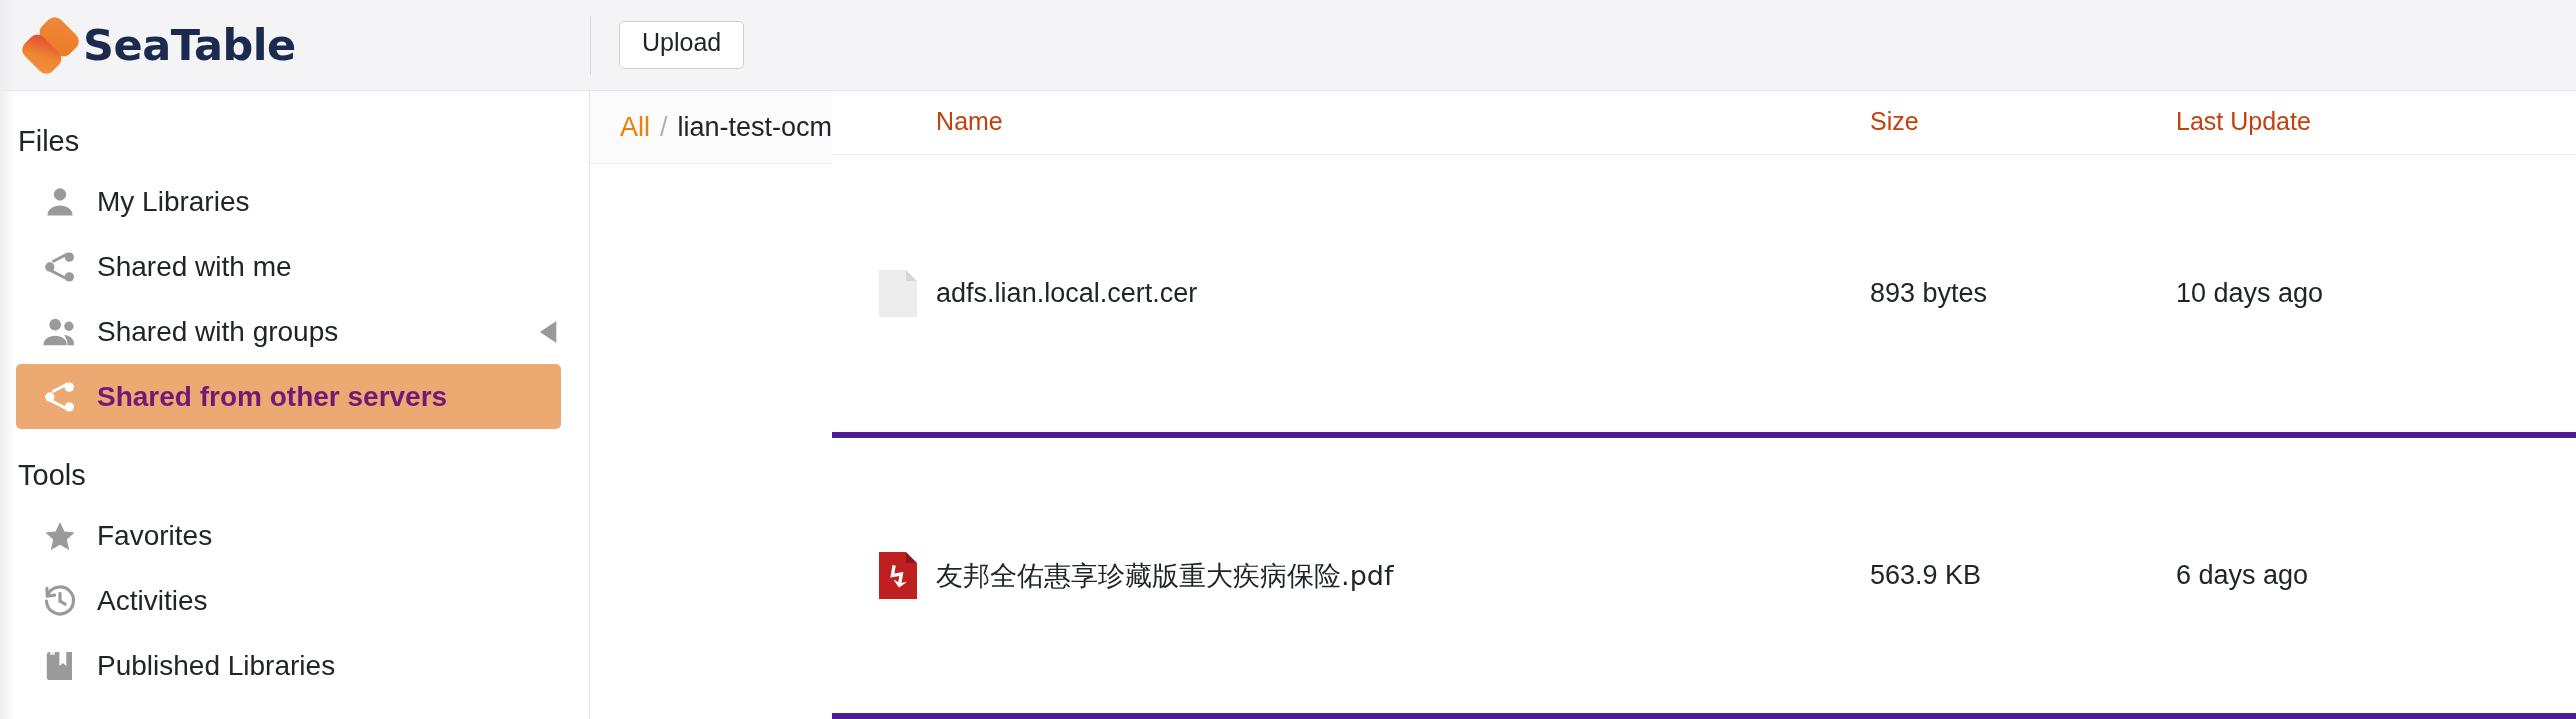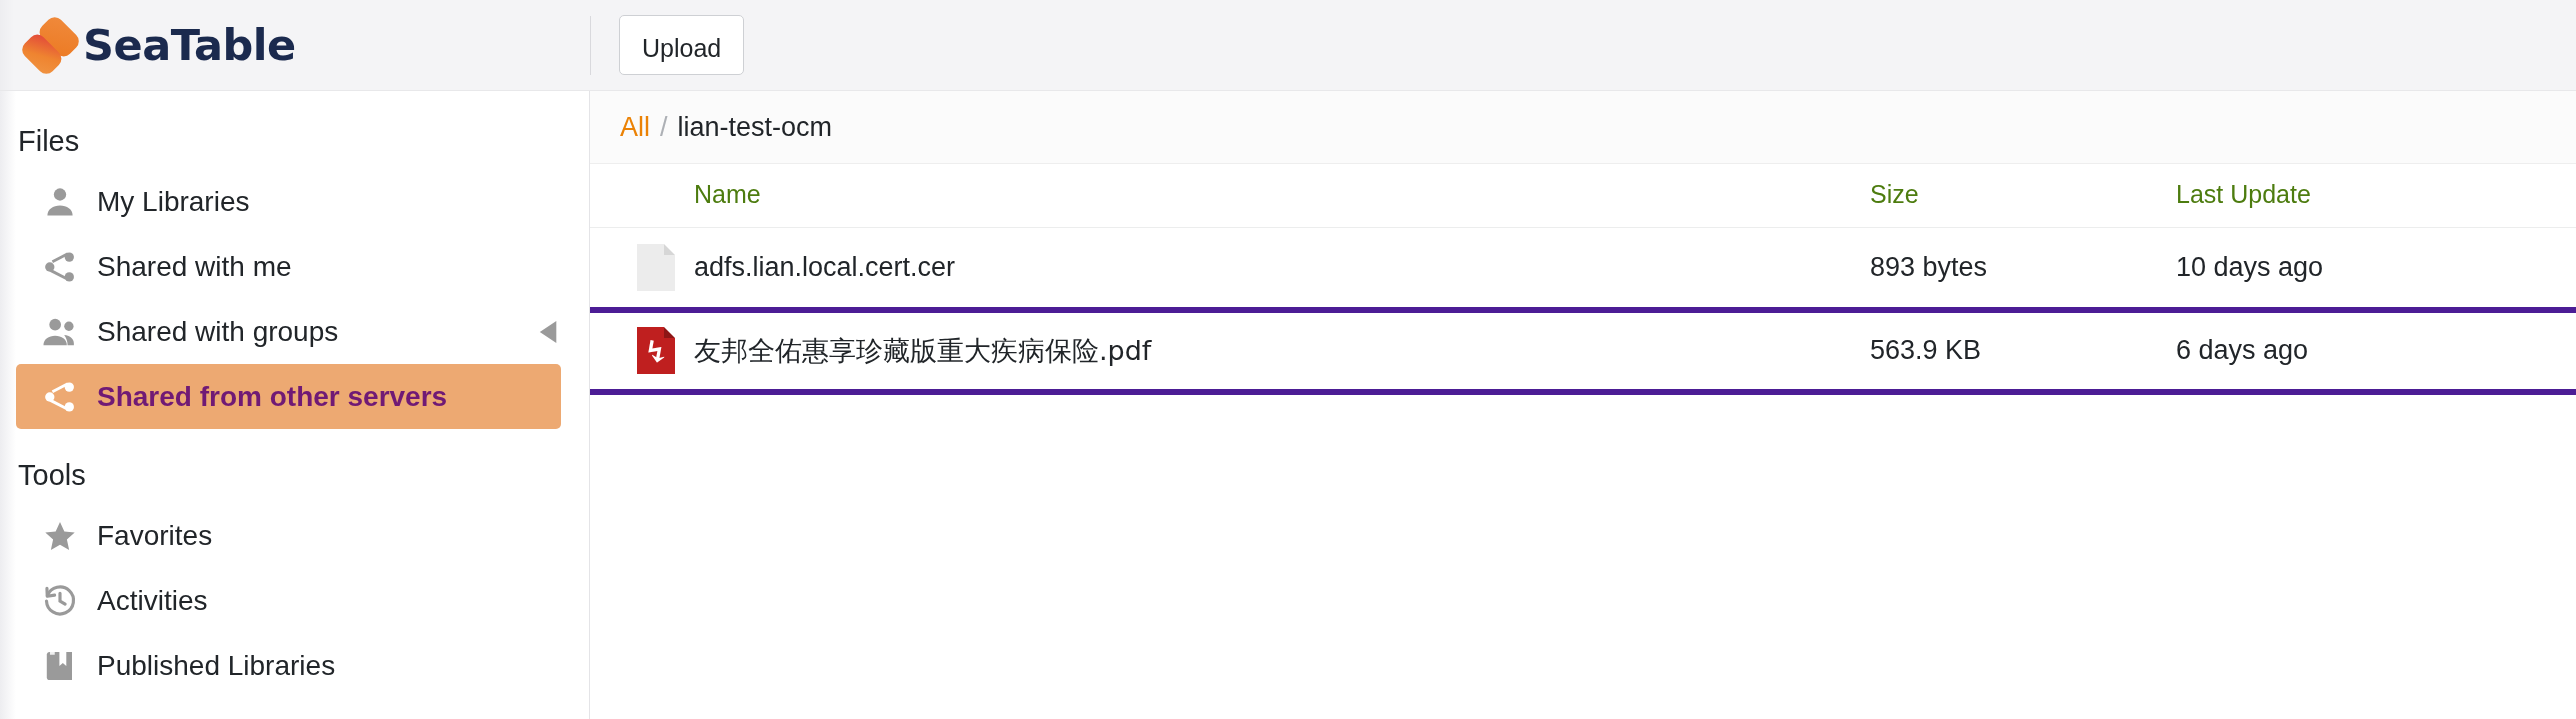--- a/index.html
+++ b/index.html
@@ -76,21 +76,21 @@
     align-items: center;
     padding-left: 28px;
   }
   .upload-btn {
     font-family: "Liberation Sans", sans-serif;
     font-size: 25px;
     color: #212529;
     background: #ffffff;
     border: 1px solid #ced0d4;
     border-radius: 5px;
-    padding: 17px 22px 11px 22px;
+    padding: 5px 22px 11px 22px;
     line-height: 1.2;
     cursor: pointer;
     white-space: nowrap;
   }
 
   
   .body-row {
     flex: 1;
     display: flex;
     min-height: 0;
@@ -156,21 +156,21 @@
     display: flex;
     align-items: center;
     padding-right: 2px;
   }
 
   
   .main {
     flex: 1;
     min-width: 0;
     display: flex;
-    flex-direction: column;
+    flex-direction: row;
     background: #ffffff;
   }
 
   .breadcrumb-bar {
     height: 73px;
     min-height: 73px;
     display: flex;
     align-items: center;
     padding: 0 0 0 30px;
     background: #fbfbfb;
@@ -191,21 +191,21 @@
   }
 
   table.files {
     width: 100%;
     border-collapse: collapse;
     table-layout: fixed;
   }
   table.files th {
     font-size: 25px;
     font-weight: 400;
-    color: #4d7c0f;
+    color: #c2410c;
     text-align: left;
     padding: 16px 0 18px 0;
     border-bottom: 1px solid #eceded;
     background: #ffffff;
     white-space: nowrap;
   }
   table.files td {
     font-size: 27px;
     color: #212529;
     padding: 0;

